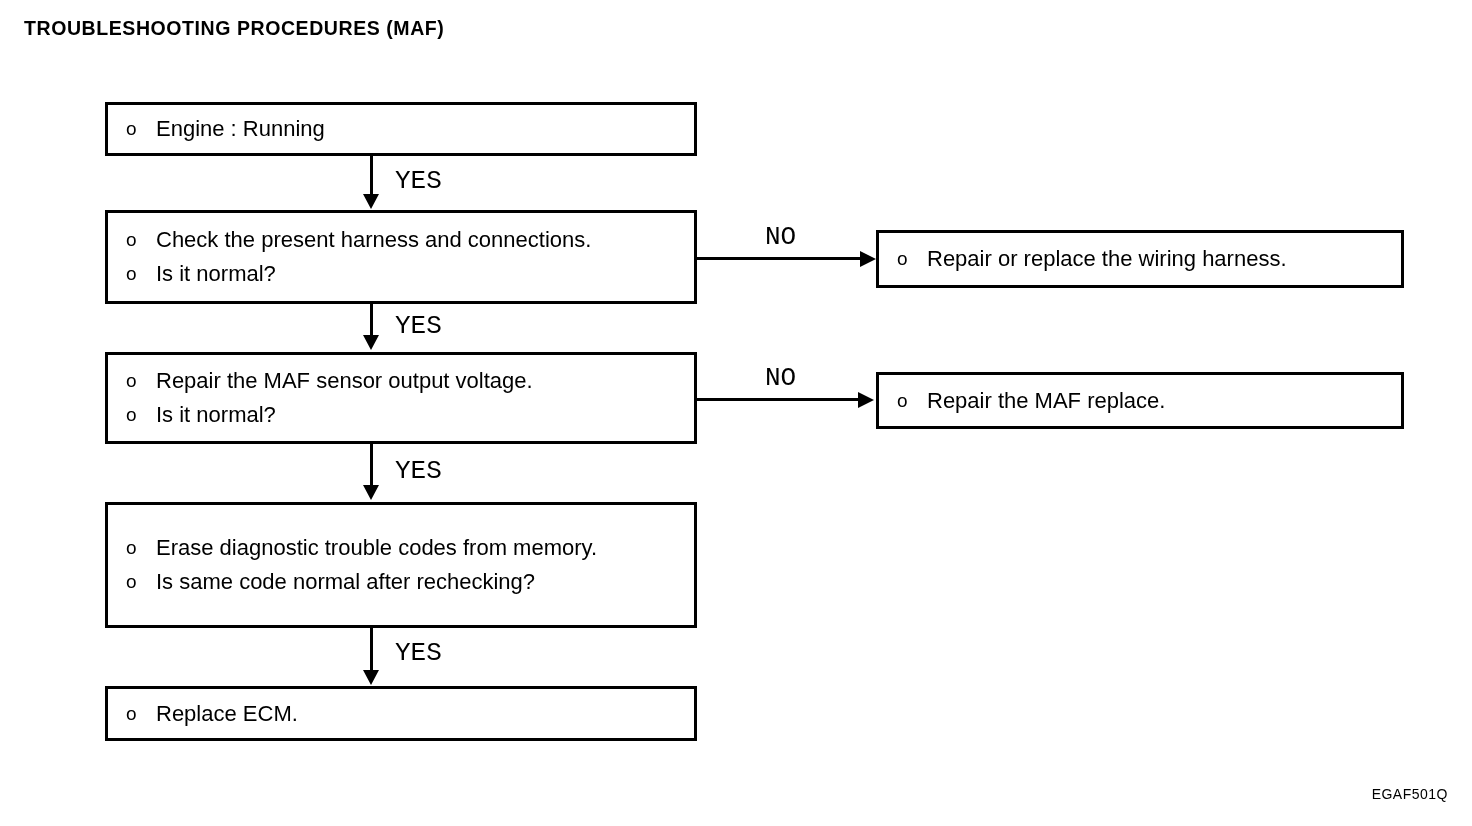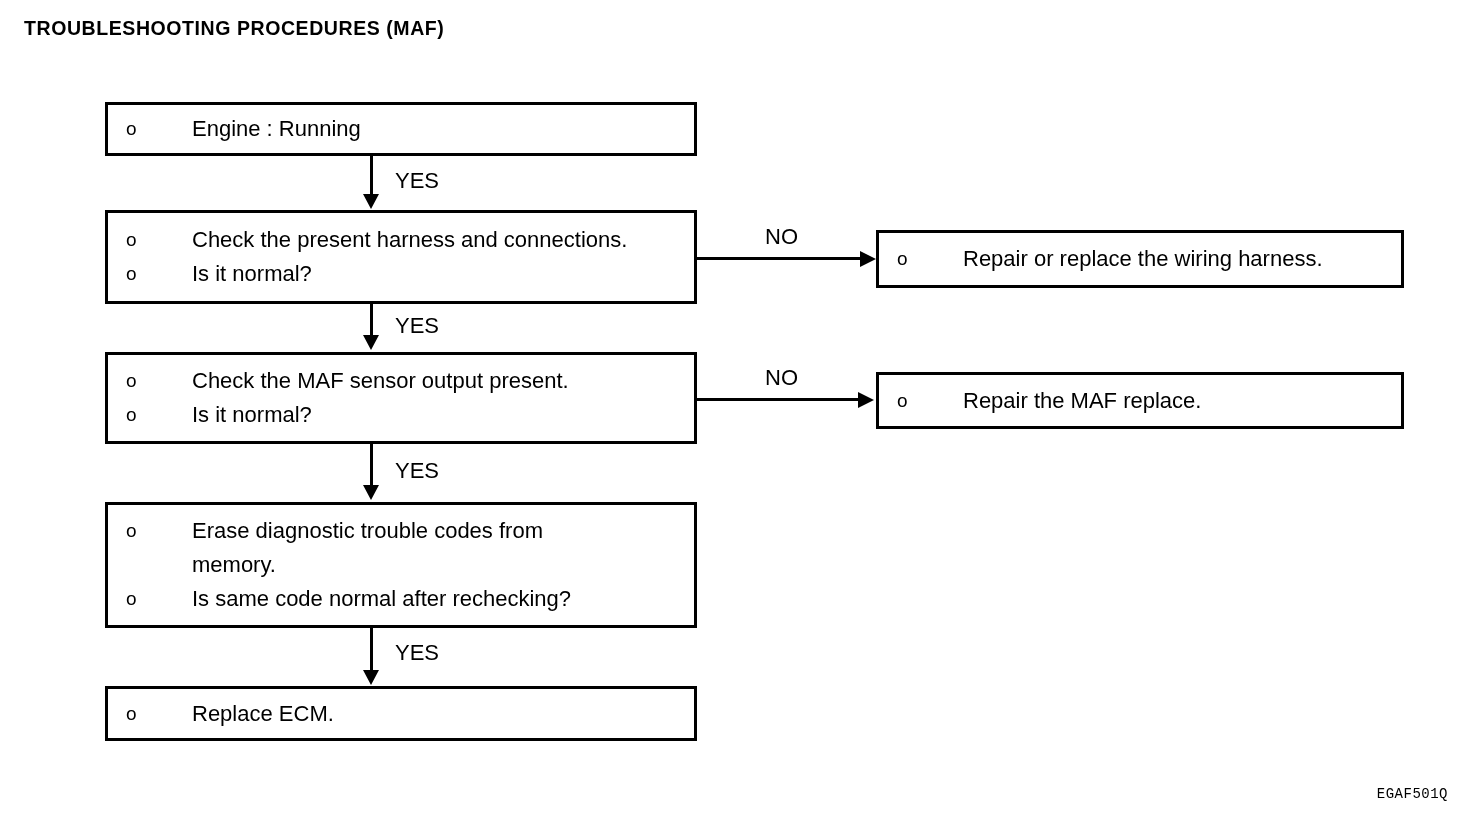--- a/index.html
+++ b/index.html
@@ -51,21 +51,20 @@
     white-space: pre-wrap;
   }
   .bullet {
     width: 30px;
     flex: 0 0 30px;
     font-size: 19px;
     line-height: 34px;
   }
   .node-text {
     flex: 1 1 auto;
-    margin-left: 36px;
   }
   
   .vline {
     position: absolute;
     width: 3px;
     background: #000000;
   }
   .varrow {
     position: absolute;
     width: 0;
@@ -83,31 +82,32 @@
   .harrow {
     position: absolute;
     width: 0;
     height: 0;
     border-top: 8px solid transparent;
     border-bottom: 8px solid transparent;
     border-left: 16px solid #000000;
   }
   .edge-label {
     position: absolute;
-    font-size: 22px;
+    font-size: 26px;
     line-height: 22px;
     white-space: nowrap;
+    font-family: Liberation Mono, monospace;
   }
   #figure-code {
     position: absolute;
     right: 24px;
     bottom: 24px;
     font-size: 14px;
     letter-spacing: 0.5px;
-    font-family: Liberation Mono, monospace;
+    font-family: Liberation Sans, sans-serif;
   }
 </style>
 </head>
 <body>
 
 <div id="page-title">TROUBLESHOOTING PROCEDURES (MAF)</div>
 
 <div class="node" style="left:105px; top:102px; width:592px; height:54px;">
   <div class="node-lines">
     <div class="node-line">
@@ -148,21 +148,21 @@
 </div>
 
 <div class="vline" style="left:370px; top:304px; height:33px;"></div>
 <div class="varrow" style="left:363px; top:335px;"></div>
 <div class="edge-label" style="left:395px; top:315px;">YES</div>
 
 <div class="node" style="left:105px; top:352px; width:592px; height:92px;">
   <div class="node-lines">
     <div class="node-line">
       <span class="bullet">o</span>
-      <span class="node-text">Check the MAF sensor output present.</span>
+      <span class="node-text">Repair the MAF sensor output voltage.</span>
     </div>
     <div class="node-line">
       <span class="bullet">o</span>
       <span class="node-text">Is it normal?</span>
     </div>
   </div>
 </div>
 
 <div class="hline" style="left:697px; top:398px; width:163px;"></div>
 <div class="harrow" style="left:858px; top:392px;"></div>

